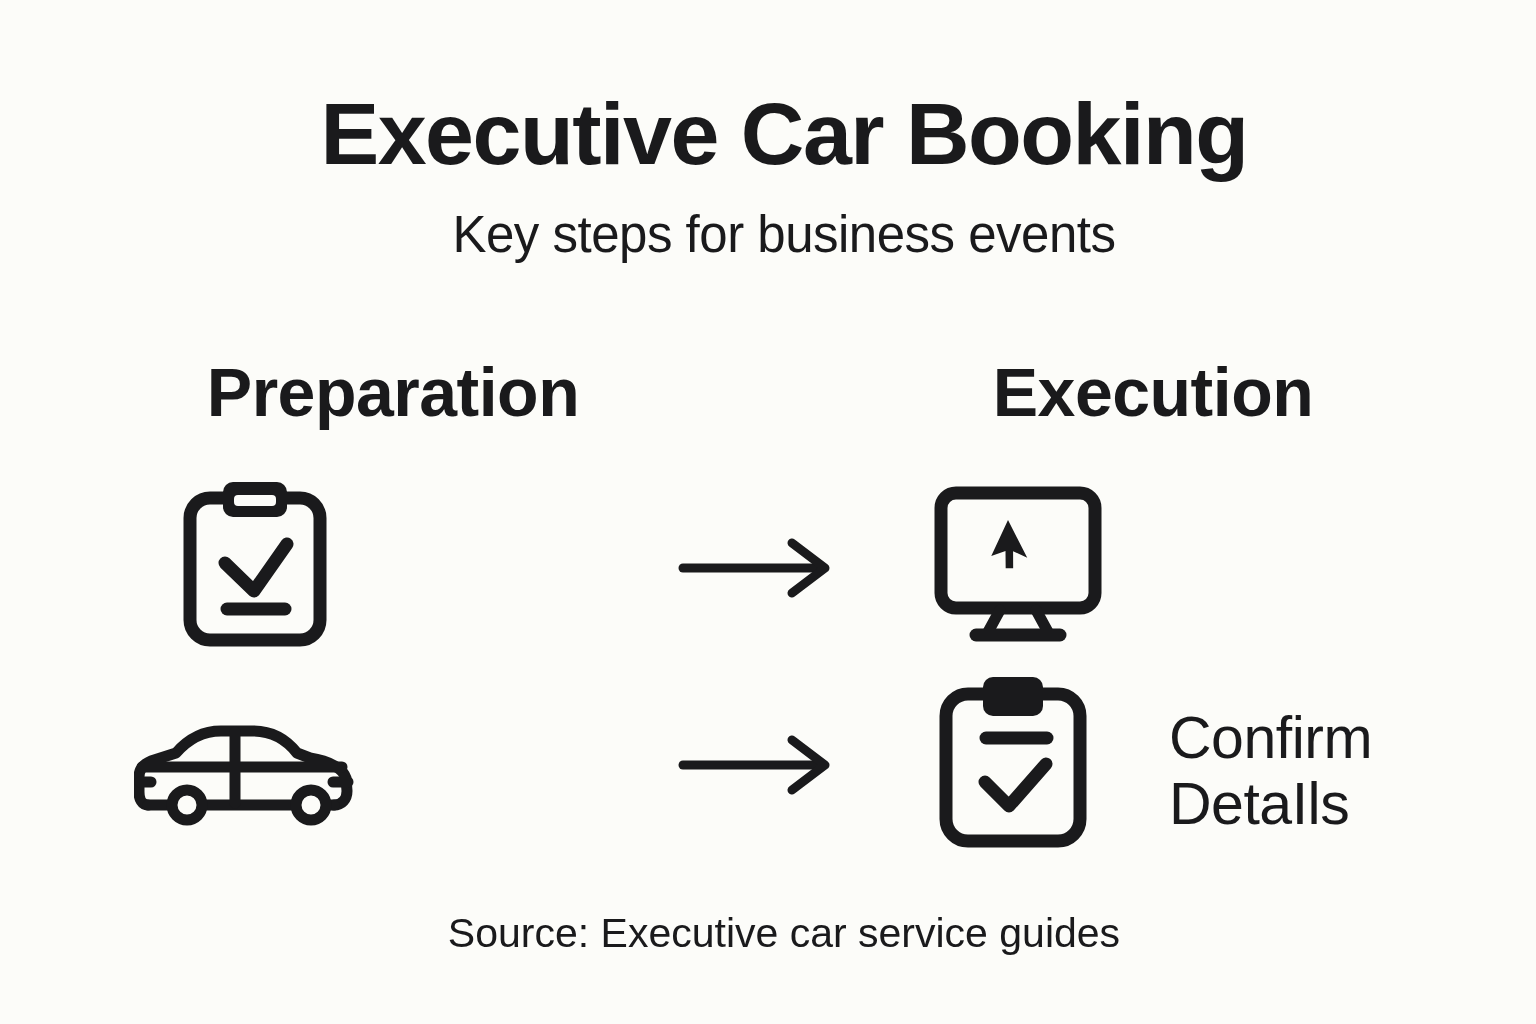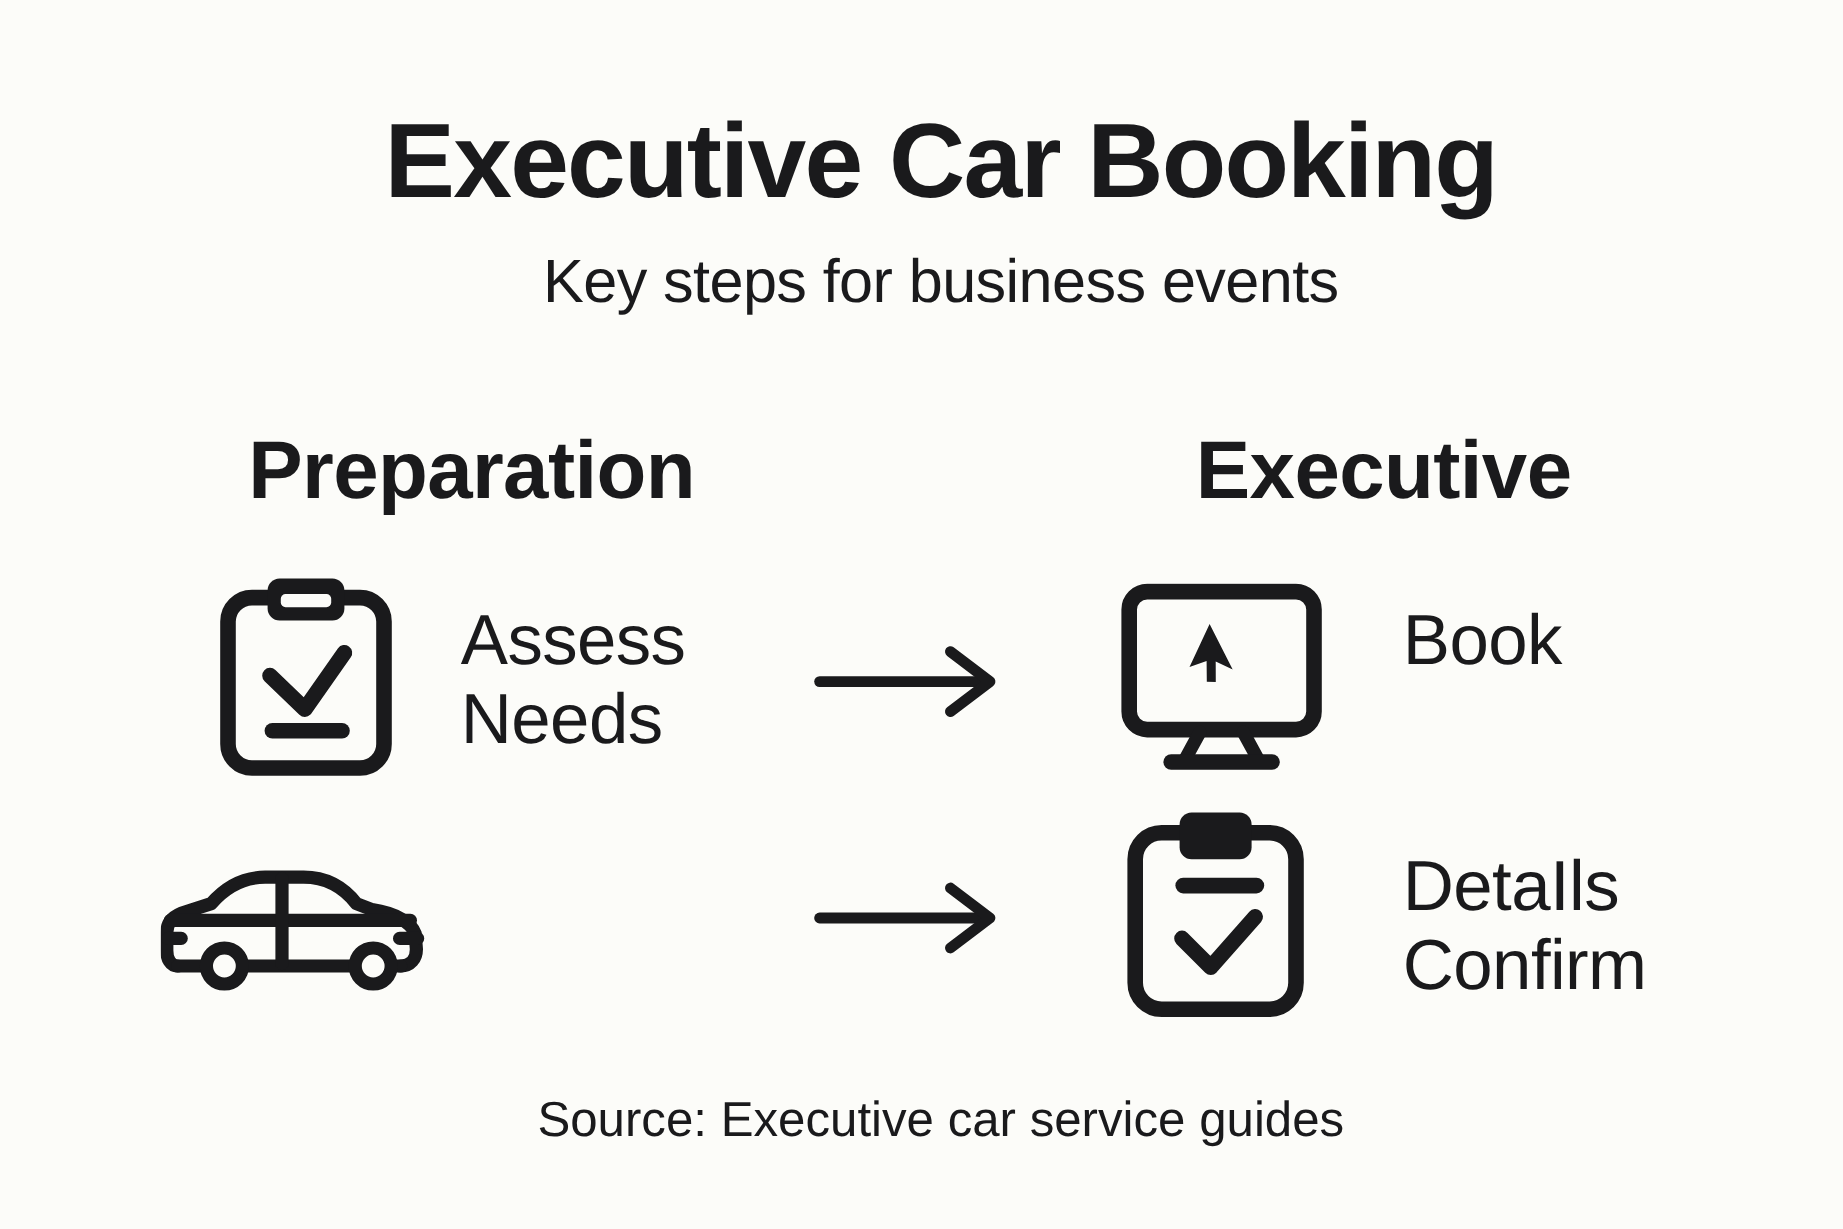--- a/index.html
+++ b/index.html
@@ -46,54 +46,49 @@
 </style>
 </head>
 <body>
 
 <div class="canvas">
 
   <h1 class="title">Executive Car Booking</h1>
   <p class="subtitle">Key steps for business events</p>
 
   <h2 class="col-header left">Preparation</h2>
-  <h2 class="col-header right">Executive</h2>
+  <h2 class="col-header right">Execution</h2>
 
   <div class="icon ic-clipboard1">
     <svg width="144" height="166" viewBox="0 0 144 166" fill="none" stroke="currentColor" stroke-width="13" stroke-linecap="round" stroke-linejoin="round">
       <rect x="7" y="17" width="130" height="142" rx="20"></rect>
       <rect x="40" y="1" width="64" height="35" rx="10" fill="currentColor" stroke="none"></rect>
       <rect x="51" y="14" width="42" height="11" rx="4" stroke="none" style="fill:var(--bg)"></rect>
       <path d="M42 82 L71 110 L104 63"></path>
       <path d="M44 128 H102"></path>
     </svg>
-  </div>
-  <div class="item-label lbl-r1-left">
-    <span class="line">Assess</span>
-    <span class="line">Needs</span>
   </div>
 
   <div class="icon ic-arrow1">
     <svg width="156" height="64" viewBox="0 0 156 64" fill="none" stroke="currentColor" stroke-width="9" stroke-linecap="round" stroke-linejoin="round">
       <path d="M5 32 H142"></path>
       <path d="M114 7 L147 32 L114 57"></path>
     </svg>
   </div>
 
   <div class="icon ic-monitor">
     <svg width="168" height="156" viewBox="0 0 168 156" fill="none" stroke="currentColor" stroke-width="13" stroke-linecap="round" stroke-linejoin="round">
       <rect x="7" y="7" width="154" height="115" rx="15"></rect>
       <path d="M0 0 L0 18 L4.9 13.2 L8.3 20.3 L11.4 18.9 L8.1 11.9 L15.2 11.9 Z" transform="translate(74,34) rotate(25) scale(2.2)" fill="currentColor" stroke="none"></path>
       <path d="M66 124 L54 146" stroke-width="11"></path>
       <path d="M102 124 L114 146" stroke-width="11"></path>
       <path d="M42 149 H126"></path>
     </svg>
   </div>
   <div class="item-label lbl-r1-right">
-    <span class="line">Book</span>
   </div>
 
   <div class="icon ic-car">
     <svg width="222" height="118" viewBox="0 0 222 118" fill="none" stroke="currentColor" stroke-width="11" stroke-linecap="round" stroke-linejoin="round">
       <path d="M14 95 C8 95 5 89 5 82 L5 67 C5 59 10 54 17 51 L42 43 C55 28 70 21 87 21 L119 21 C138 21 152 29 163 43 L176 48 C196 51 209 59 212 68 L213 81 C213 89 208 95 200 95"></path>
       <path d="M14 95 H200"></path>
       <path d="M8 57 H208"></path>
       <path d="M101 22 V93"></path>
       <path d="M6 72 H17"></path>
       <path d="M199 72 H214"></path>
@@ -111,19 +106,19 @@
 
   <div class="icon ic-clipboard2">
     <svg width="148" height="172" viewBox="0 0 148 172" fill="none" stroke="currentColor" stroke-width="13" stroke-linecap="round" stroke-linejoin="round">
       <rect x="7" y="18" width="134" height="147" rx="22"></rect>
       <rect x="44" y="1" width="60" height="39" rx="10" fill="currentColor" stroke="none"></rect>
       <path d="M47 62 H108"></path>
       <path d="M46 106 L70 130 L107 88"></path>
     </svg>
   </div>
   <div class="item-label lbl-r2-right">
+    <span class="line">Confirm</span>
     <span class="line">DetaIls</span>
-    <span class="line">Confirm</span>
   </div>
 
   <p class="source">Source: Executive car service guides</p>
 
 </div>
 
 </body></html>

